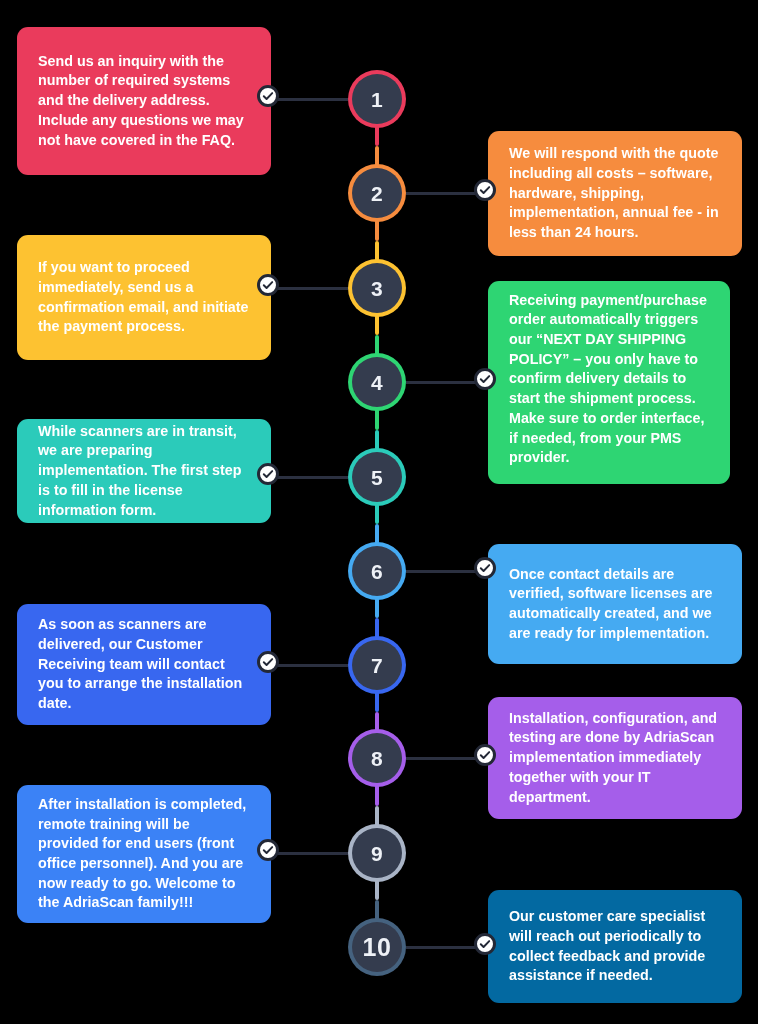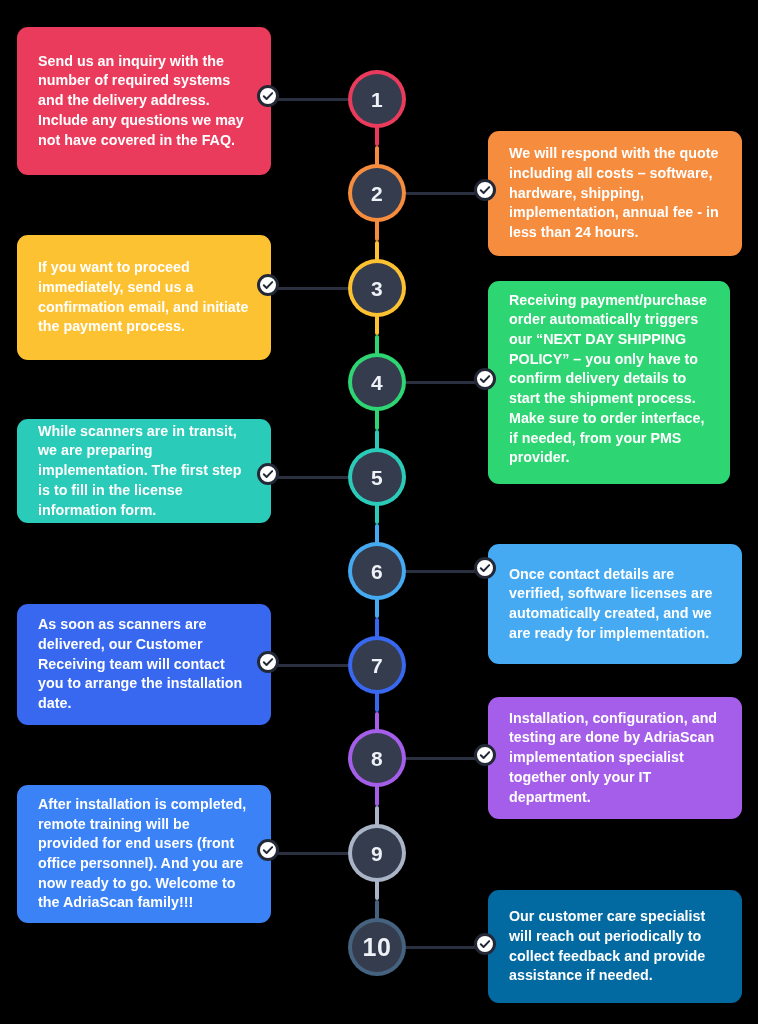--- a/index.html
+++ b/index.html
@@ -189,21 +189,21 @@
     <div class="check-badge" style="top: 651px; background: rgb(255, 255, 255); border-color: rgb(35, 40, 54); left: 257px;">
       <svg viewBox="0 0 16 16" aria-hidden="true">
         <path d="M2.4 8.3 L6.1 12 L13.6 4.2" fill="none" stroke="#232836" stroke-width="2.6" stroke-linecap="round" stroke-linejoin="round"></path>
       </svg>
     </div>
     <div class="node" style="left: 352px; top: 640px; background: rgb(52, 60, 78); color: rgb(238, 241, 246); box-shadow: rgb(56, 103, 240) 0px 0px 0px 4px;">
       <span>7</span>
     </div>
     <div class="connector" style="background: rgb(43, 48, 64); top: 757px; left: 406px; width: 88px;"></div>
     <div class="card" style="left: 488px; top: 697px; width: 254px; height: 122px; background: rgb(165, 94, 234);">
-      <span class="card-text">Installation, configuration, and testing are done by AdriaScan implementation specialist together only your IT department.</span>
+      <span class="card-text">Installation, configuration, and testing are done by AdriaScan implementation immediately together with your IT department.</span>
     </div>
     <div class="check-badge" style="top: 744px; background: rgb(255, 255, 255); border-color: rgb(35, 40, 54); left: 474px;">
       <svg viewBox="0 0 16 16" aria-hidden="true">
         <path d="M2.4 8.3 L6.1 12 L13.6 4.2" fill="none" stroke="#232836" stroke-width="2.6" stroke-linecap="round" stroke-linejoin="round"></path>
       </svg>
     </div>
     <div class="node" style="left: 352px; top: 733px; background: rgb(52, 60, 78); color: rgb(238, 241, 246); box-shadow: rgb(165, 94, 234) 0px 0px 0px 4px;">
       <span>8</span>
     </div>
     <div class="connector" style="background: rgb(43, 48, 64); top: 852px; left: 265px; width: 83px;"></div>

